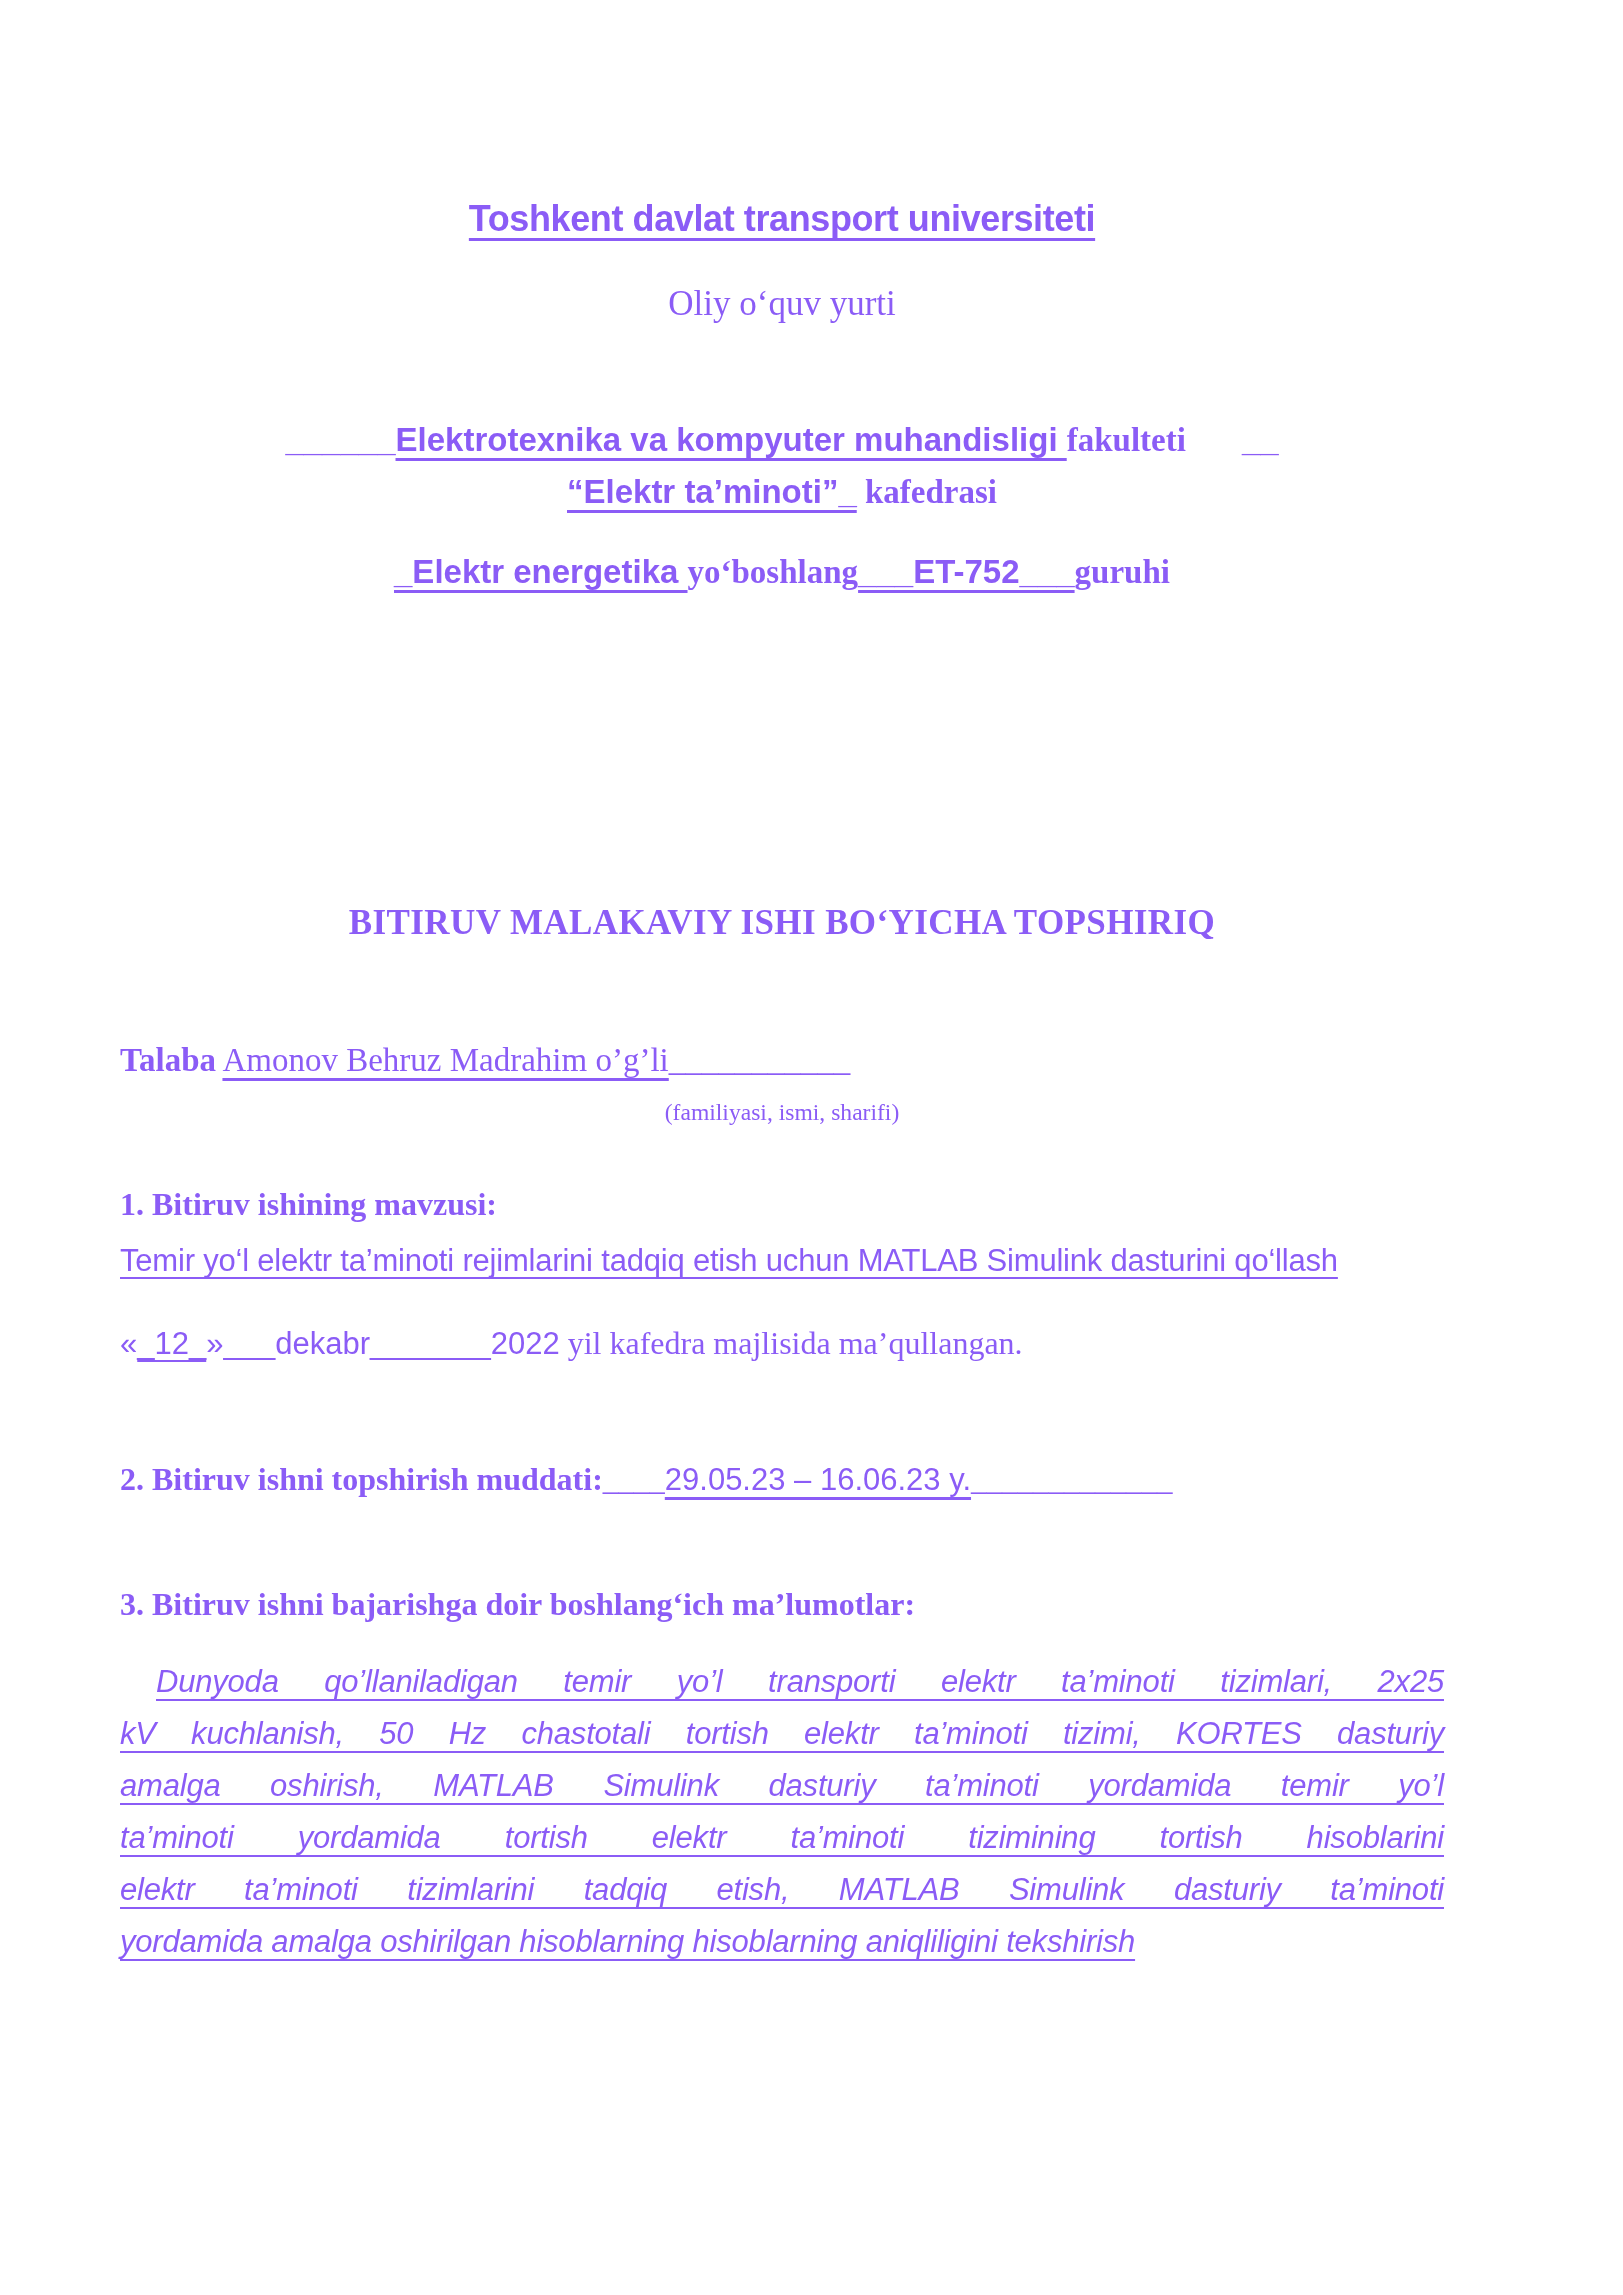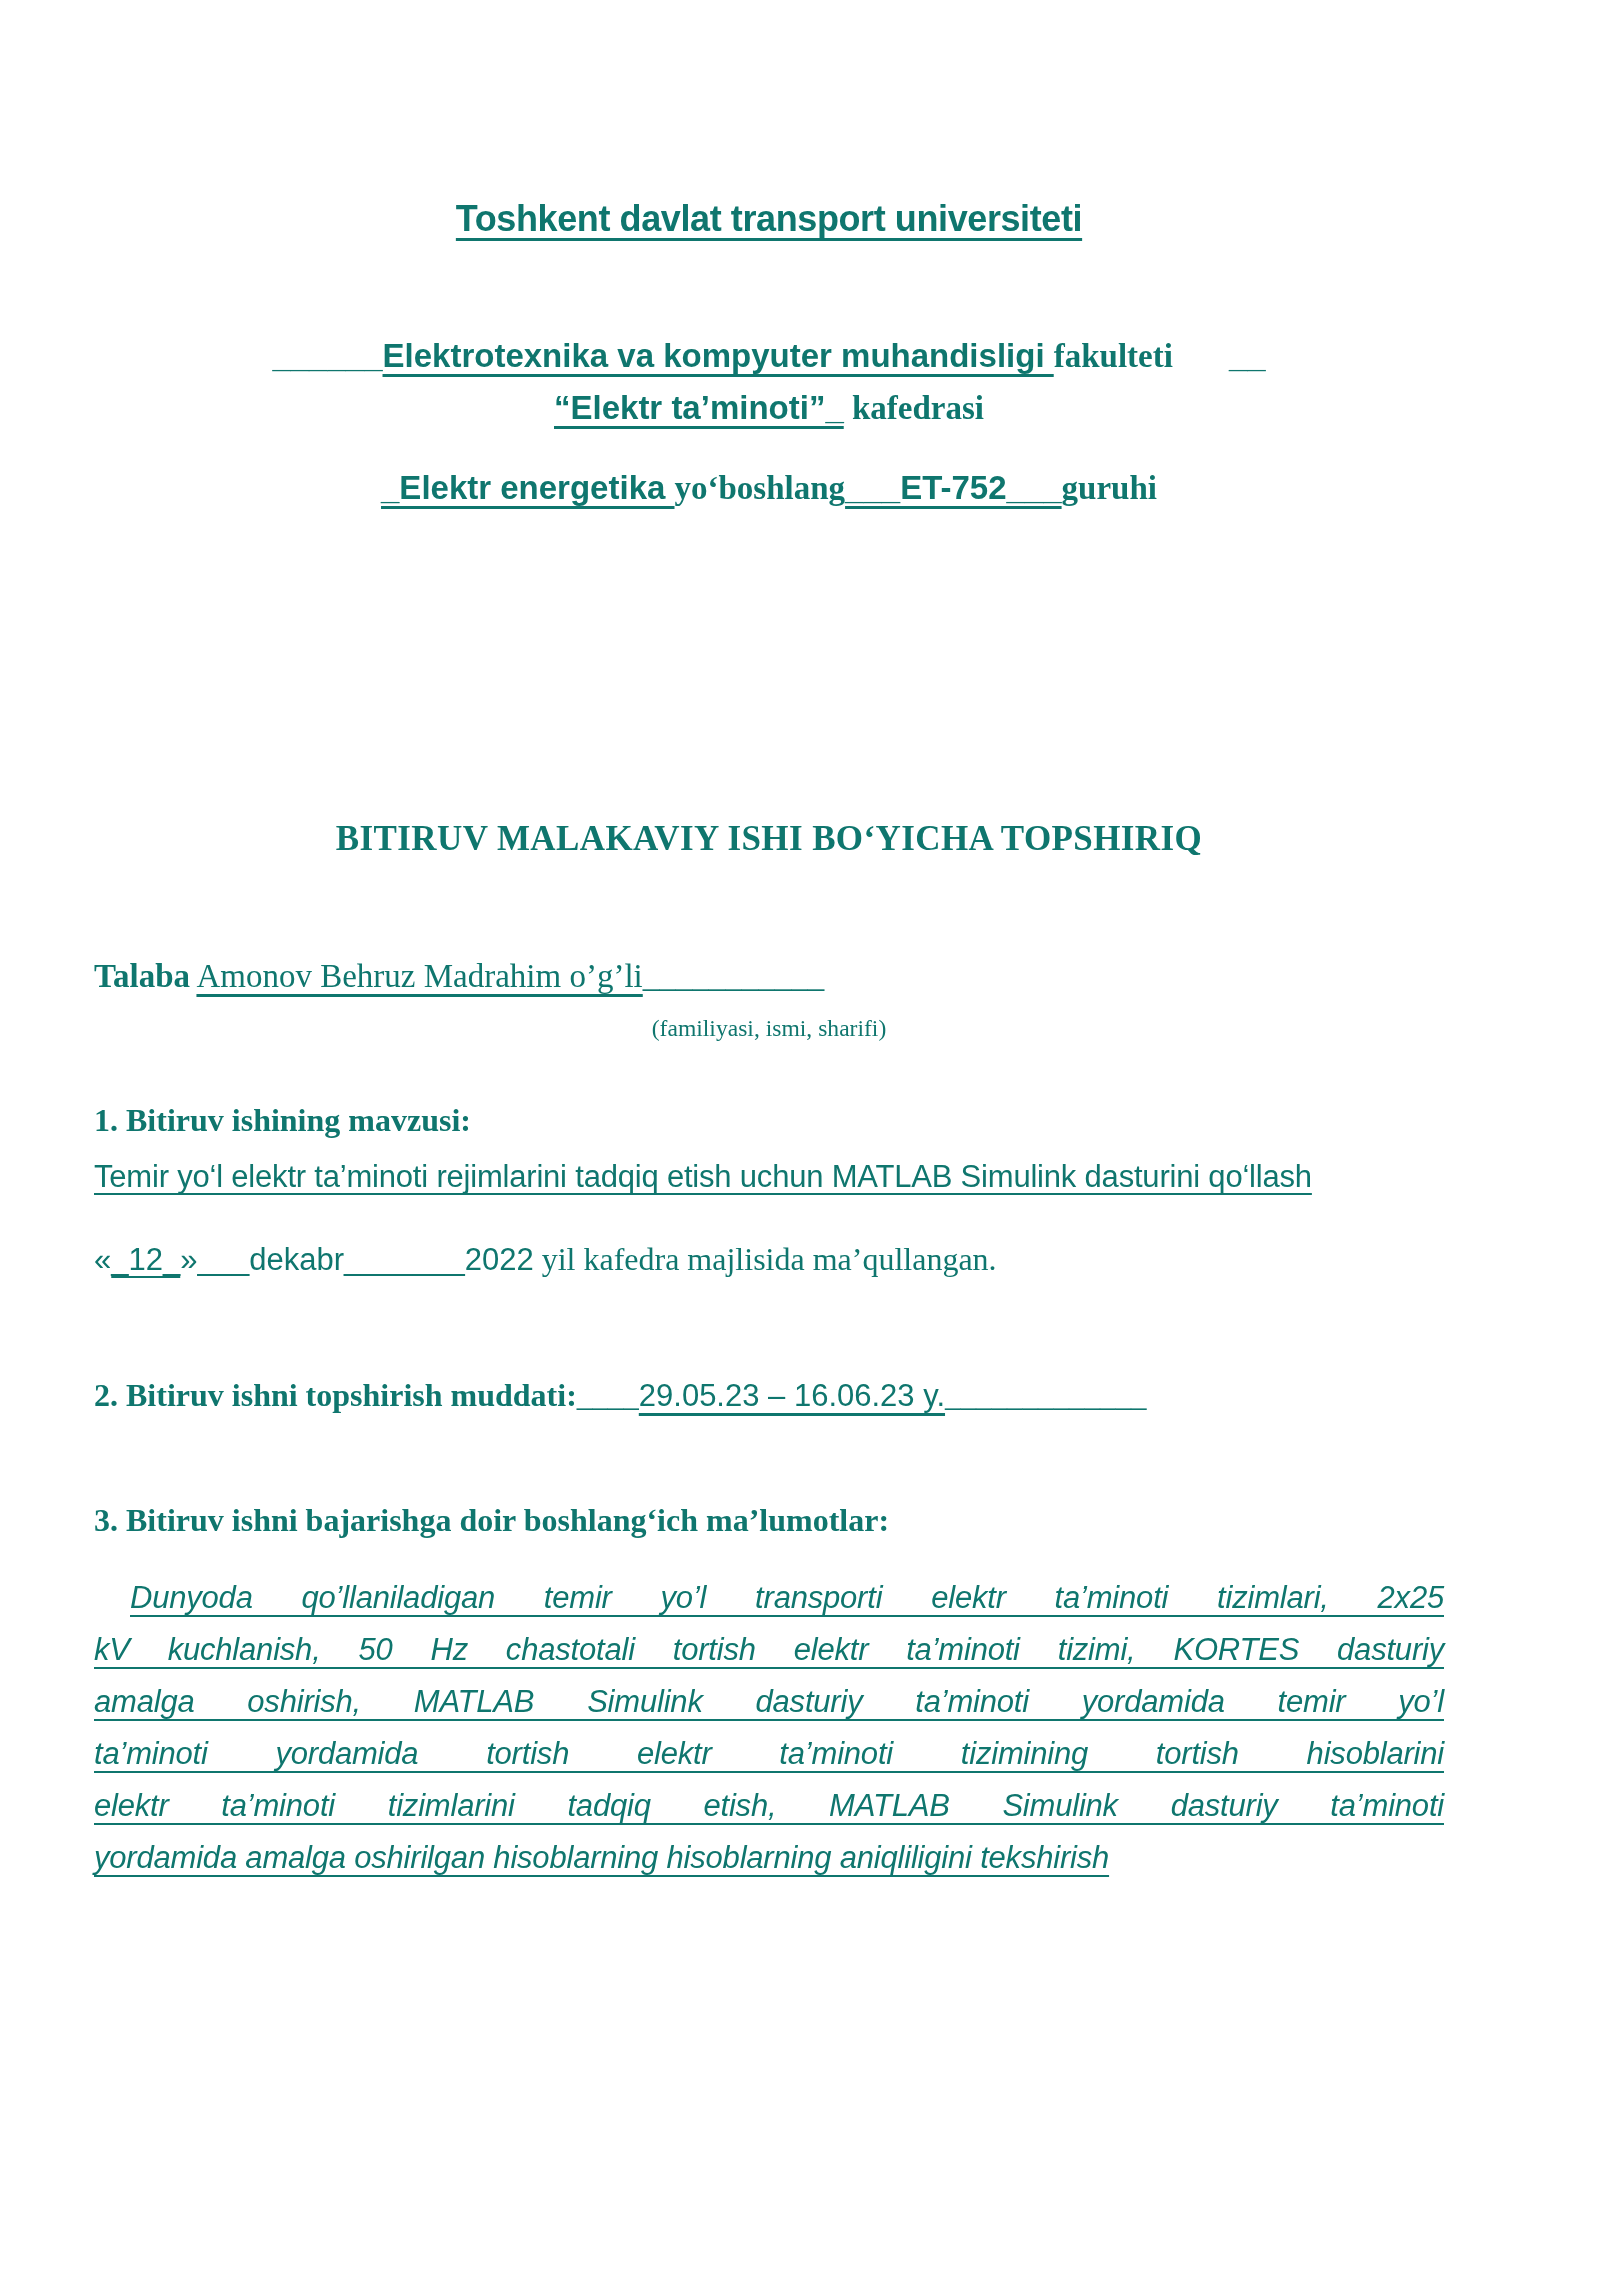--- a/index.html
+++ b/index.html
@@ -5,24 +5,24 @@
   html, body {
     margin: 0;
     padding: 0;
     background: #ffffff;
   }
   .page {
     position: relative;
     width: 1623px;
     height: 2295px;
     background: #ffffff;
-    color: #0f766e;
+    color: #8b5cf6;
     overflow: hidden;
     box-sizing: border-box;
-    padding: 198px 179px 0 94px;
+    padding: 198px 179px 0 120px;
     font-family: "Liberation Serif", serif;
   }
   .serif { font-family: "Liberation Serif", serif; }
   .sans  { font-family: "Liberation Sans", sans-serif; }
   .b     { font-weight: bold; }
   .i     { font-style: italic; }
   .u {
     text-decoration: underline;
     text-decoration-thickness: 2.4px;
     text-underline-offset: 6.3px;
@@ -112,20 +112,21 @@
 </style>
 </head>
 <body>
 
 <div class="page">
 
   <div class="doc-title center">
     <span class="sans b uthick">Toshkent davlat transport universiteti</span>
   </div>
 
+  <div class="subtitle center serif">Oliy o‘quv yurti</div>
 
   <div class="fac-line center">
     <span class="sans b">______</span><span class="sans b uthick">Elektrotexnika va kompyuter muhandisligi </span><span class="serif b">fakulteti</span><span class="sans b trail-dash">__</span>
   </div>
 
   <div class="kaf-line center">
     <span class="sans b uthick">“Elektr ta’minoti”_</span>
     <span class="serif b">kafedrasi</span>
   </div>
 

